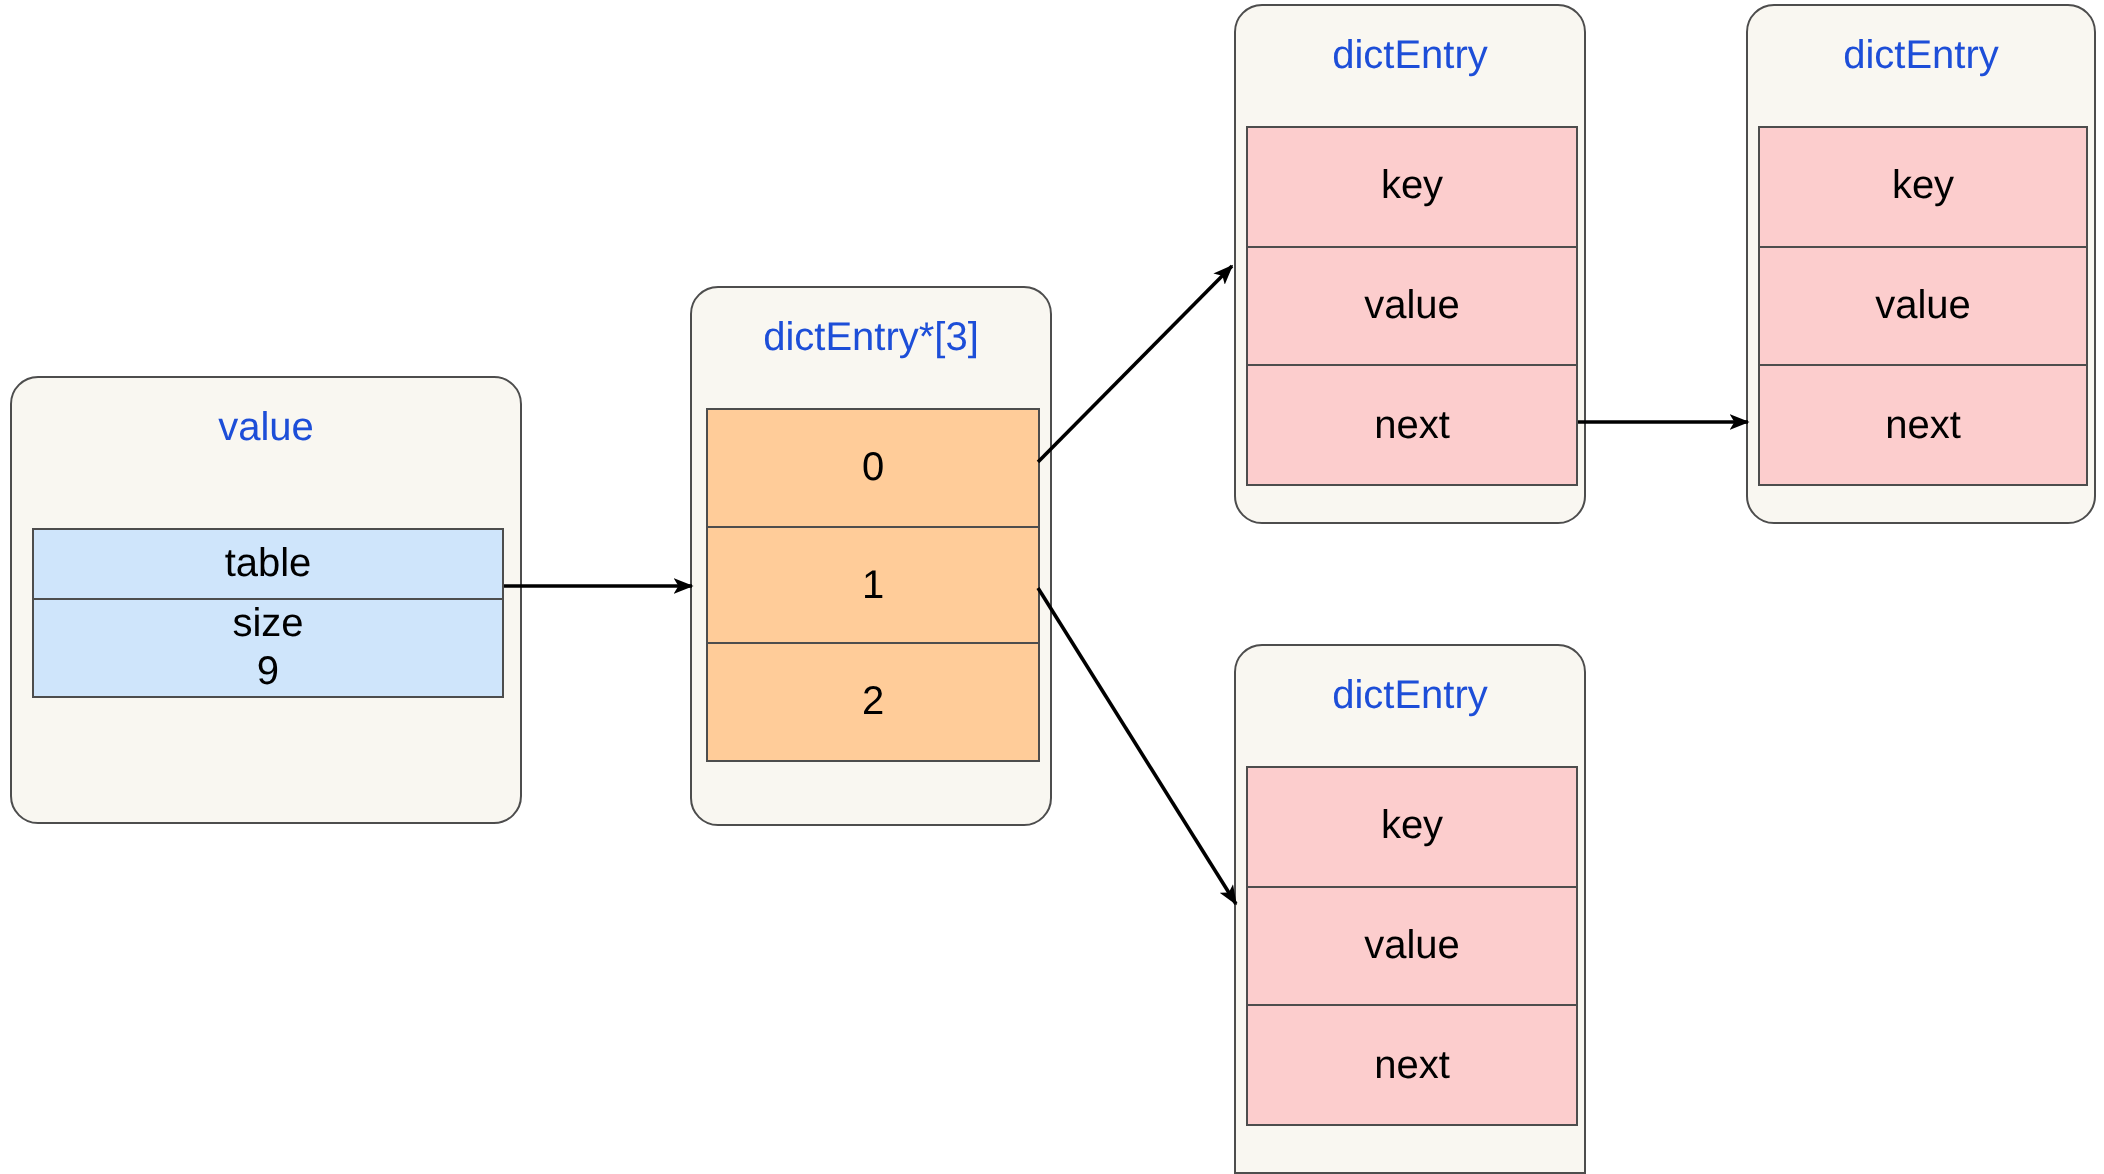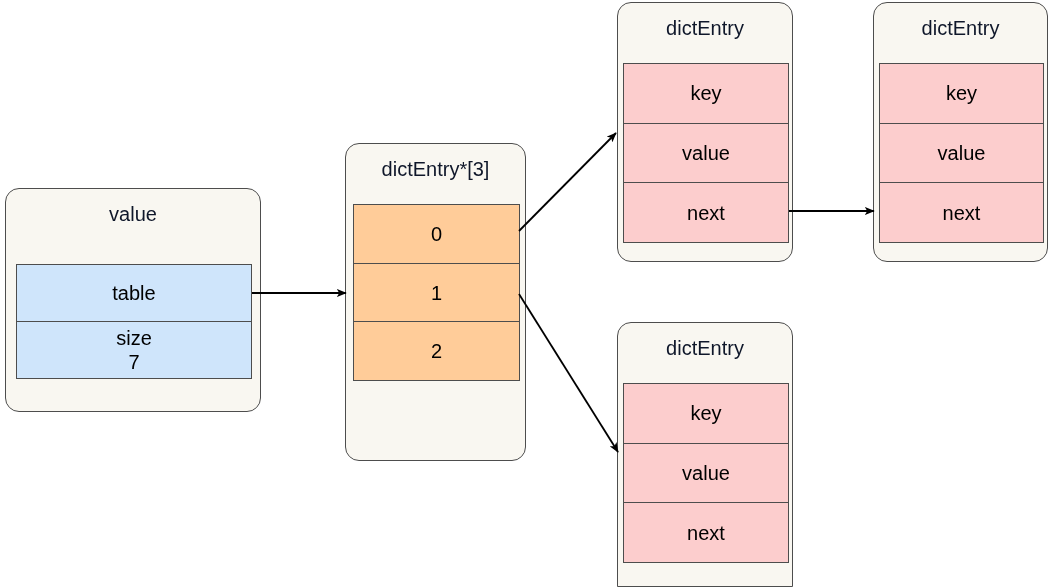--- a/index.html
+++ b/index.html
@@ -31,21 +31,21 @@
     border: 1.6px solid #4d4d4d;
     border-radius: 14px;
   }
   .node-title {
     position: absolute;
     left: 0;
     width: 100%;
     text-align: center;
     font-size: 20px;
     line-height: 24px;
-    color: #0f172a;
+    color: #1d4ed8;
     white-space: nowrap;
   }
 
   
   .fields {
     position: absolute;
     box-sizing: border-box;
     border: 1.6px solid #4d4d4d;
     display: flex;
     flex-direction: column;
@@ -73,23 +73,23 @@
     position: absolute;
     left: 0; top: 0;
     width: 1052px;
     height: 587px;
     pointer-events: none;
   }
 
   
   #node-dictht       { left:5px;   top:188px; width:256px; height:224px; }
   #node-dictht .node-title { top:13px; }
-  #fields-dictht     { left:10px;  top:75px;  width:236px; height:115px; }
+  #fields-dictht     { left:10px;  top:75px;  width:236px; height:85px; }
 
-  #node-array        { left:345px; top:143px; width:181px; height:318px; }
+  #node-array        { left:345px; top:143px; width:181px; height:270px; }
   #node-array .node-title { top:13px; }
   #fields-array      { left:7px;   top:60px;  width:167px; height:177px; }
 
   #node-entry1       { left:617px; top:2px;   width:176px; height:260px; }
   #node-entry1 .node-title { top:13px; }
   #fields-entry1     { left:5px;   top:60px;  width:166px; height:180px; }
 
   #node-entry2       { left:873px; top:2px;   width:175px; height:260px; }
   #node-entry2 .node-title { top:13px; }
   #fields-entry2     { left:5px;   top:60px;  width:165px; height:180px; }
@@ -102,21 +102,21 @@
 </head>
 <body>
 
 <div id="canvas">
 
   <div class="node" id="node-dictht">
     <div class="node-title">value</div>
     <div class="fields" id="fields-dictht">
       <div class="field blue">table</div>
       <div class="field blue">size
-7</div>
+9</div>
     </div>
   </div>
 
   <div class="node" id="node-array">
     <div class="node-title">dictEntry*[3]</div>
     <div class="fields" id="fields-array">
       <div class="field orange">0</div>
       <div class="field orange">1</div>
       <div class="field orange">2</div>
     </div>

